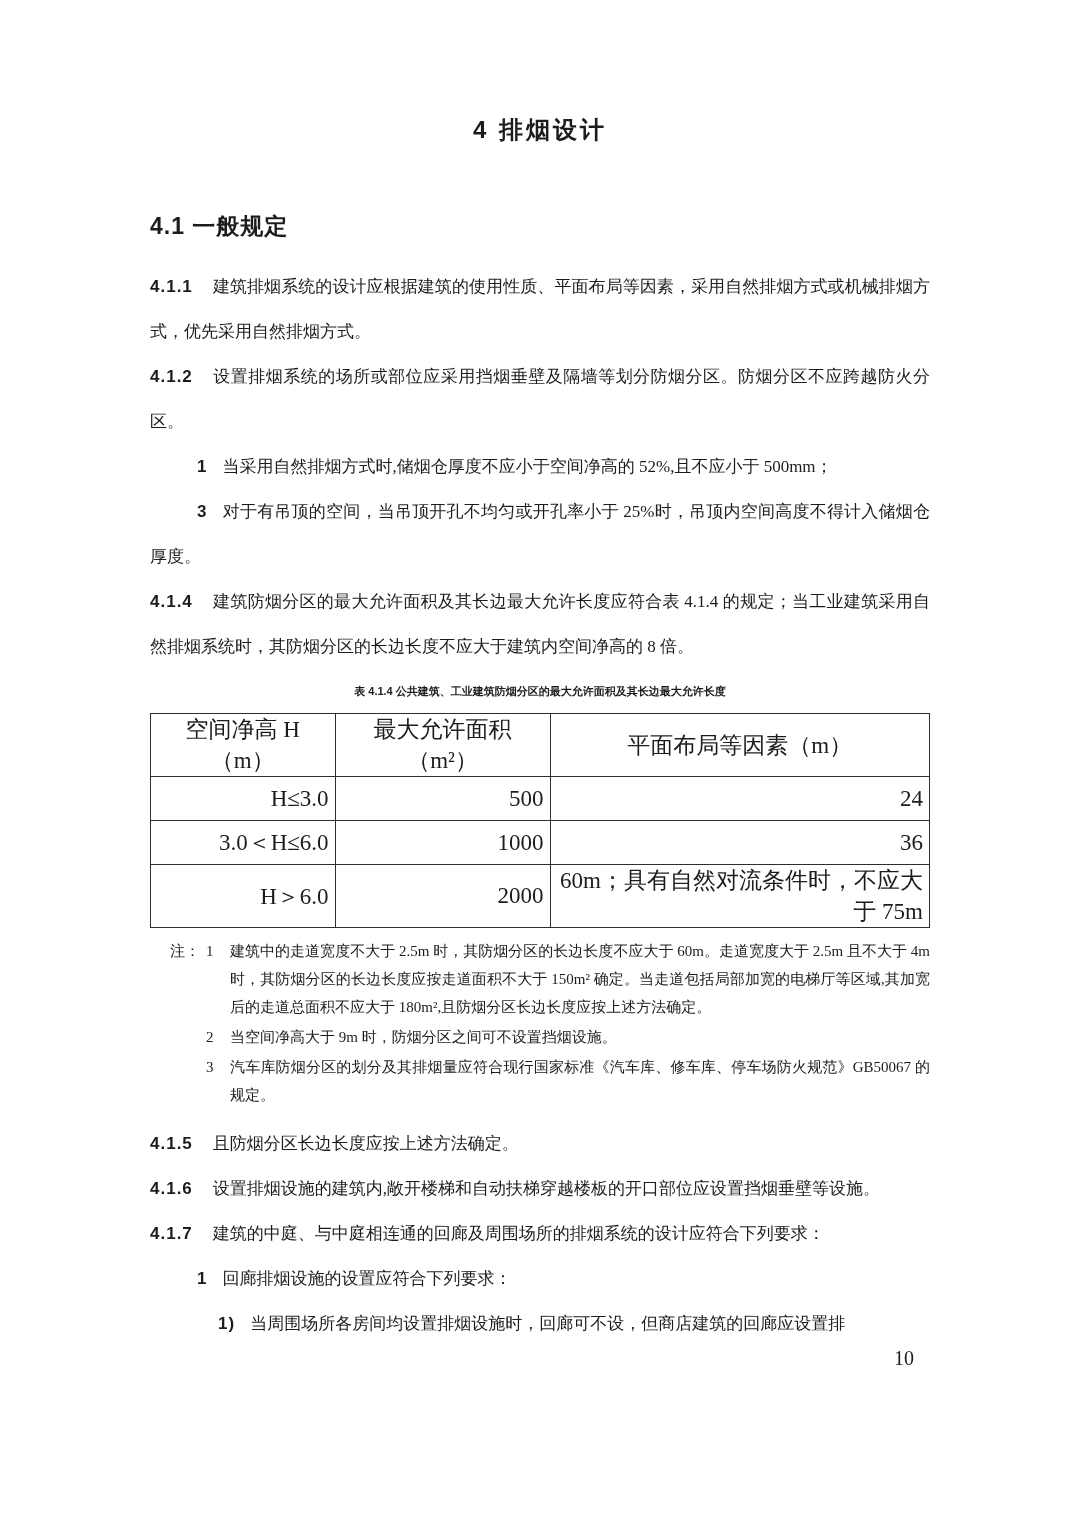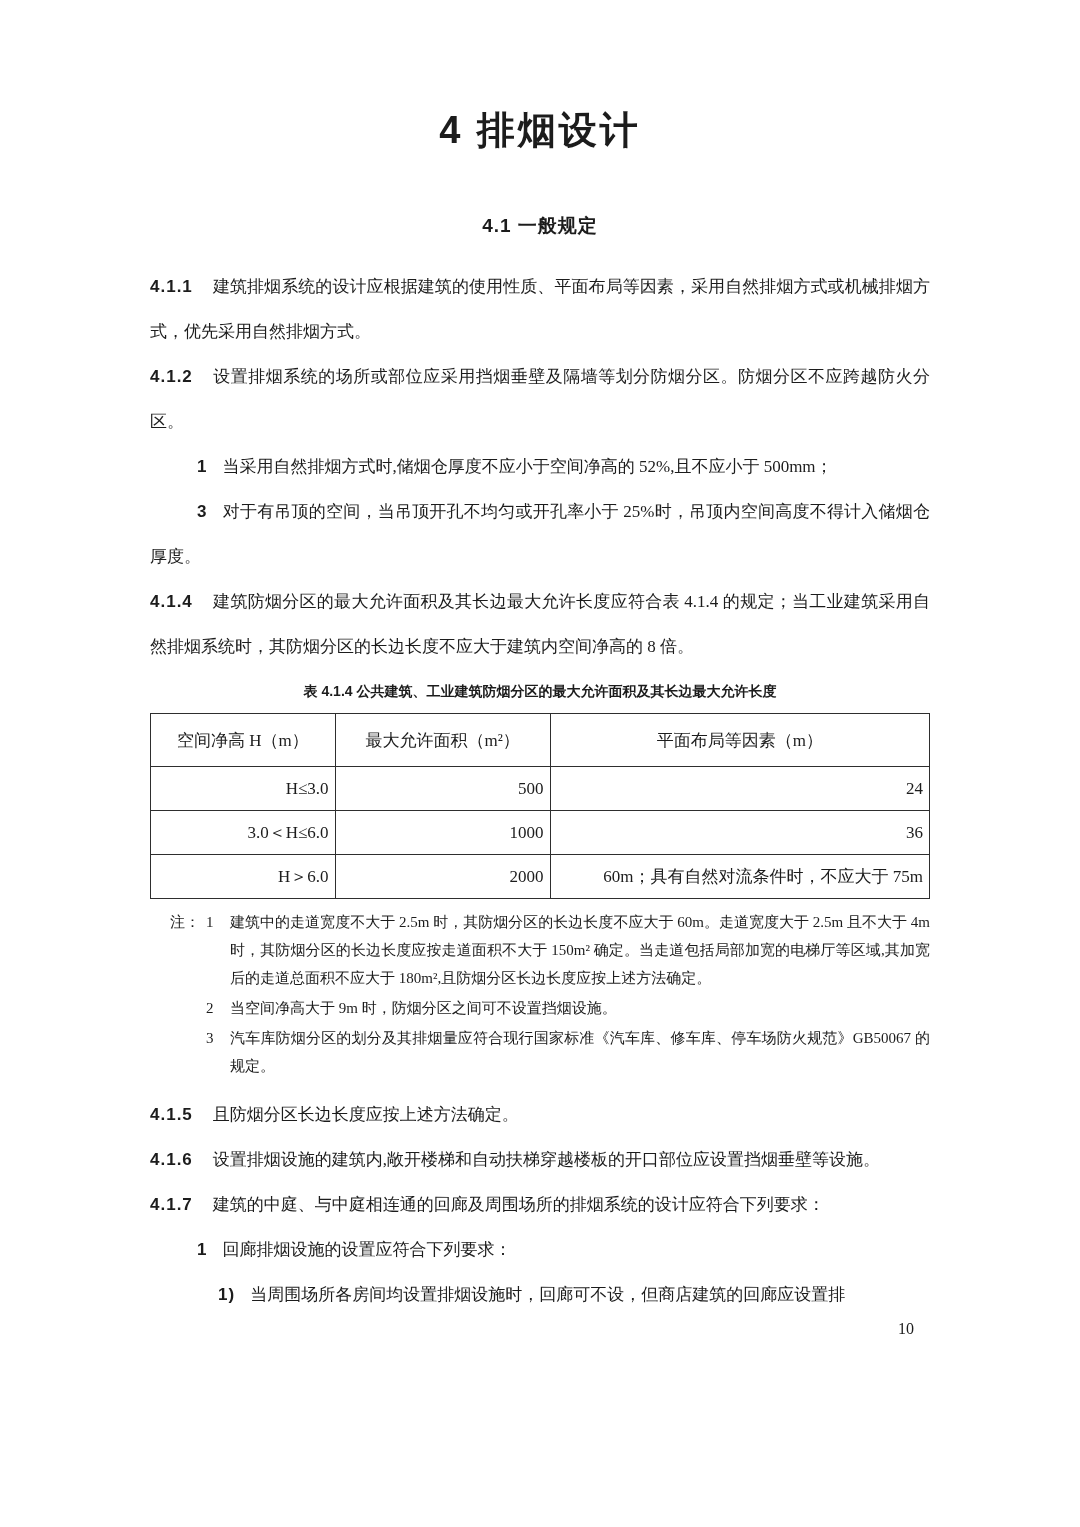--- a/index.html
+++ b/index.html
@@ -13,30 +13,30 @@
     padding: 110px 150px 0 150px;
     overflow: hidden;
     font-family: "Liberation Serif", "DejaVu Serif", serif;
     color: #1c1c1c;
   }
   .doc-title {
     margin: 0 0 62px 0;
     text-align: center;
     font-family: "Liberation Sans", "DejaVu Sans", sans-serif;
     font-weight: bold;
-    font-size: 38px;
+    font-size: 24px;
     line-height: 40px;
     letter-spacing: 3px;
   }
   .section-heading {
     margin: 0 0 24px 0;
-    text-align: center;
+    text-align: left;
     font-family: "Liberation Sans", "DejaVu Sans", sans-serif;
     font-weight: bold;
-    font-size: 19px;
+    font-size: 23px;
     line-height: 28px;
     letter-spacing: 1px;
   }
   .clause {
     margin: 0;
     font-size: 17px;
     line-height: 45px;
     text-align: justify;
   }
   .clause .num {
@@ -47,28 +47,28 @@
   }
   .sub1 { text-indent: 47px; }
   .sub1 .num { margin-right: 15px; }
   .sub2 { text-indent: 68px; }
   .sub2 .num { margin-right: 15px; }
   .table-caption {
     margin: 10px 0 10px 0;
     text-align: center;
     font-family: "Liberation Sans", "DejaVu Sans", sans-serif;
     font-weight: bold;
-    font-size: 14px;
+    font-size: 11px;
     line-height: 24px;
   }
   table.spec-table {
     width: 100%;
     border-collapse: collapse;
     table-layout: fixed;
-    font-size: 17px;
+    font-size: 23px;
     border-radius: 12px;
   }
   table.spec-table th, table.spec-table td {
     border: 1.6px solid #2e2e2e;
     text-align: center;
     vertical-align: middle;
     font-weight: normal;
     padding: 0 6px;
   }
   table.spec-table th { height: 52px; }
@@ -83,21 +83,21 @@
   }
   .note-row { display: flex; margin-bottom: 2px; }
   .note-label { flex: none; width: 36px; }
   .note-num {
     flex: none;
     width: 24px;
   }
   .note-text { flex: 1; text-align: justify; }
   .page-number {
     text-align: right;
-    font-size: 16px;
+    font-size: 20px;
     line-height: 24px;
     padding-right: 16px;
     margin-top: 0;
   }
 </style>
 </head>
 <body>
 
 <div class="page">
 

